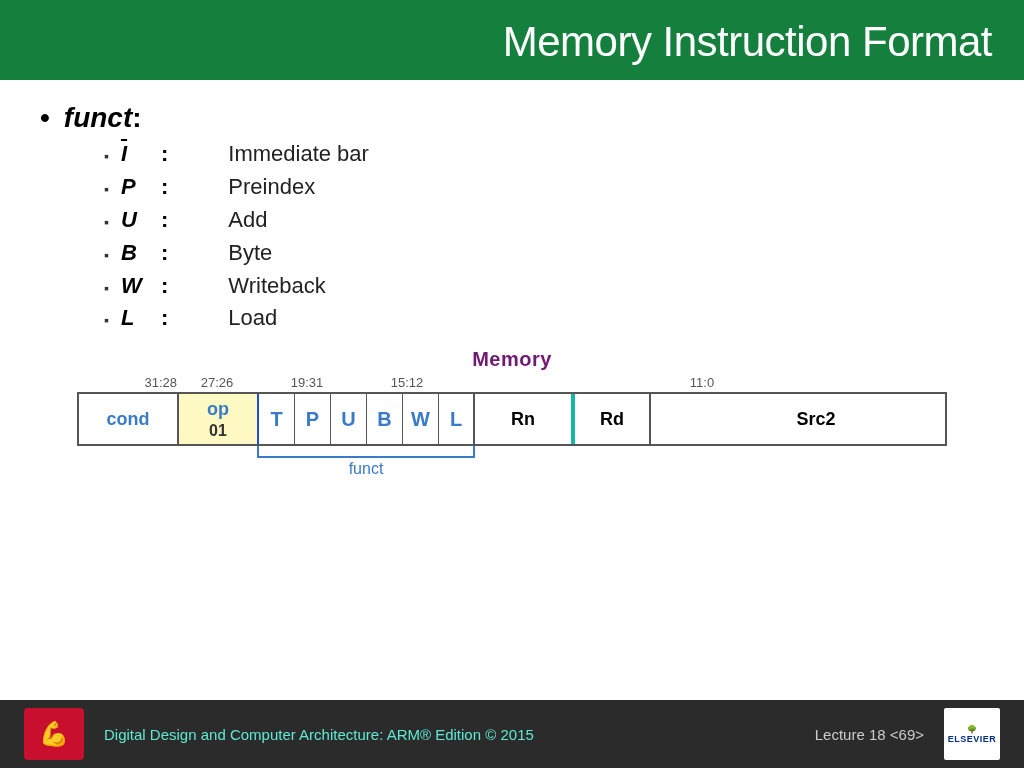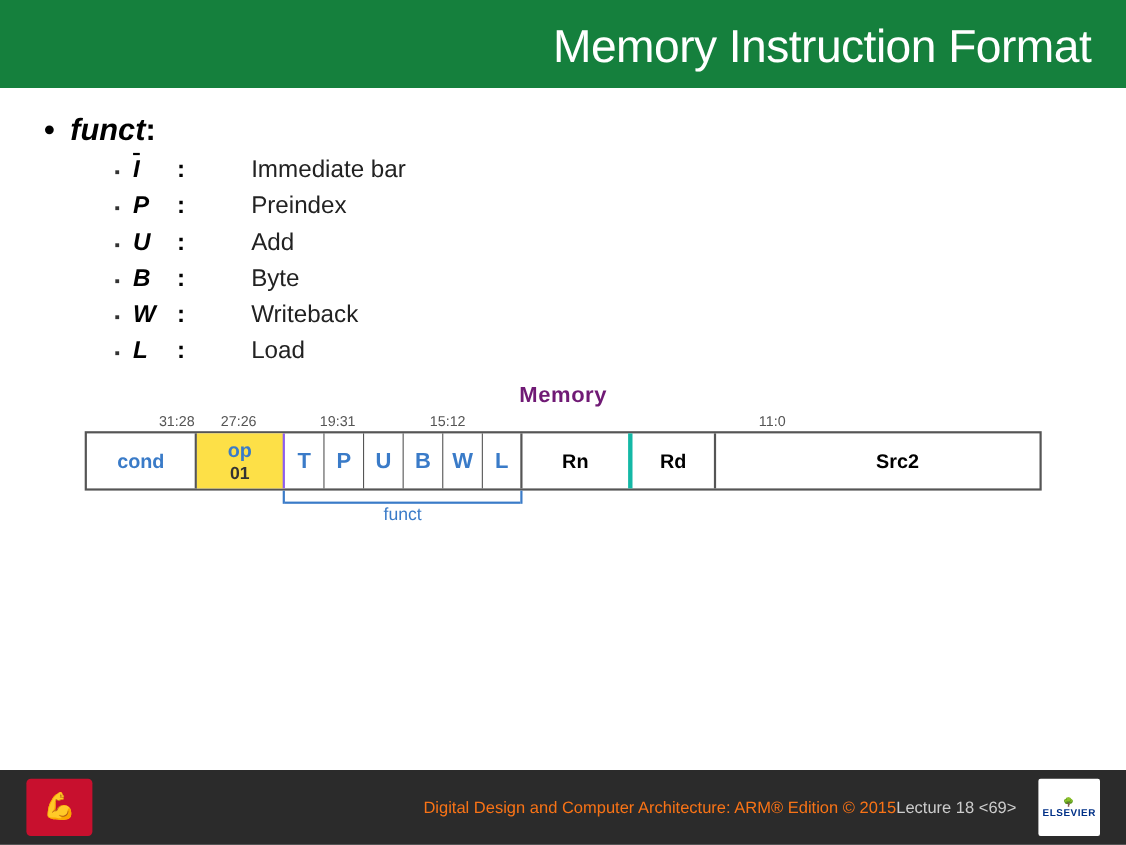--- a/index.html
+++ b/index.html
@@ -128,25 +128,25 @@
       margin-left: 36px;
     }
     .fmt-cell.cond {
       width: 100px;
       color: #3a7bc8;
       border-right: 2px solid #555;
     }
     .fmt-cell.op {
       width: 80px;
       color: #333;
-      background: #fde047;
+      background: #fef9c3;
       flex-direction: column;
       font-size: 16px;
       line-height: 1.2;
-      border-right: 2px solid #8b5cf6;
+      border-right: 2px solid #1d4ed8;
     }
     .op-blue { color: #3a7bc8; font-size: 18px; font-weight: 700; }
     .fmt-cell.t-cell { width: 36px; color: #3a7bc8; font-size: 20px; border-right: 1px solid #555; }
     .fmt-cell.p-cell { width: 36px; color: #3a7bc8; font-size: 20px; border-right: 1px solid #555; }
     .fmt-cell.u-cell { width: 36px; color: #3a7bc8; font-size: 20px; border-right: 1px solid #555; }
     .fmt-cell.b-cell { width: 36px; color: #3a7bc8; font-size: 20px; border-right: 1px solid #555; }
     .fmt-cell.w-cell { width: 36px; color: #3a7bc8; font-size: 20px; border-right: 1px solid #555; }
     .fmt-cell.l-cell { width: 36px; color: #3a7bc8; font-size: 20px; border-right: 2px solid #555; }
     .fmt-cell.rn-cell { width: 100px; border-right: 4px solid #14b8a6; }
     .fmt-cell.rd-cell { width: 76px; border-right: 2px solid #555; }
@@ -219,22 +219,22 @@
       font-size: 10px;
       font-weight: bold;
       margin-right: 20px;
       flex-shrink: 0;
       text-align: center;
       line-height: 1.2;
     }
     .footer-text {
       flex: 1;
       font-size: 15px;
-      color: #f97316;
-      text-align: right;
+      color: #5eead4;
+      text-align: left;
     }
     .footer-lecture {
       font-size: 15px;
       color: #ccc;
       margin-right: 20px;
       flex-shrink: 0;
     }
     .footer-logo-right {
       width: 56px;
       height: 52px;

